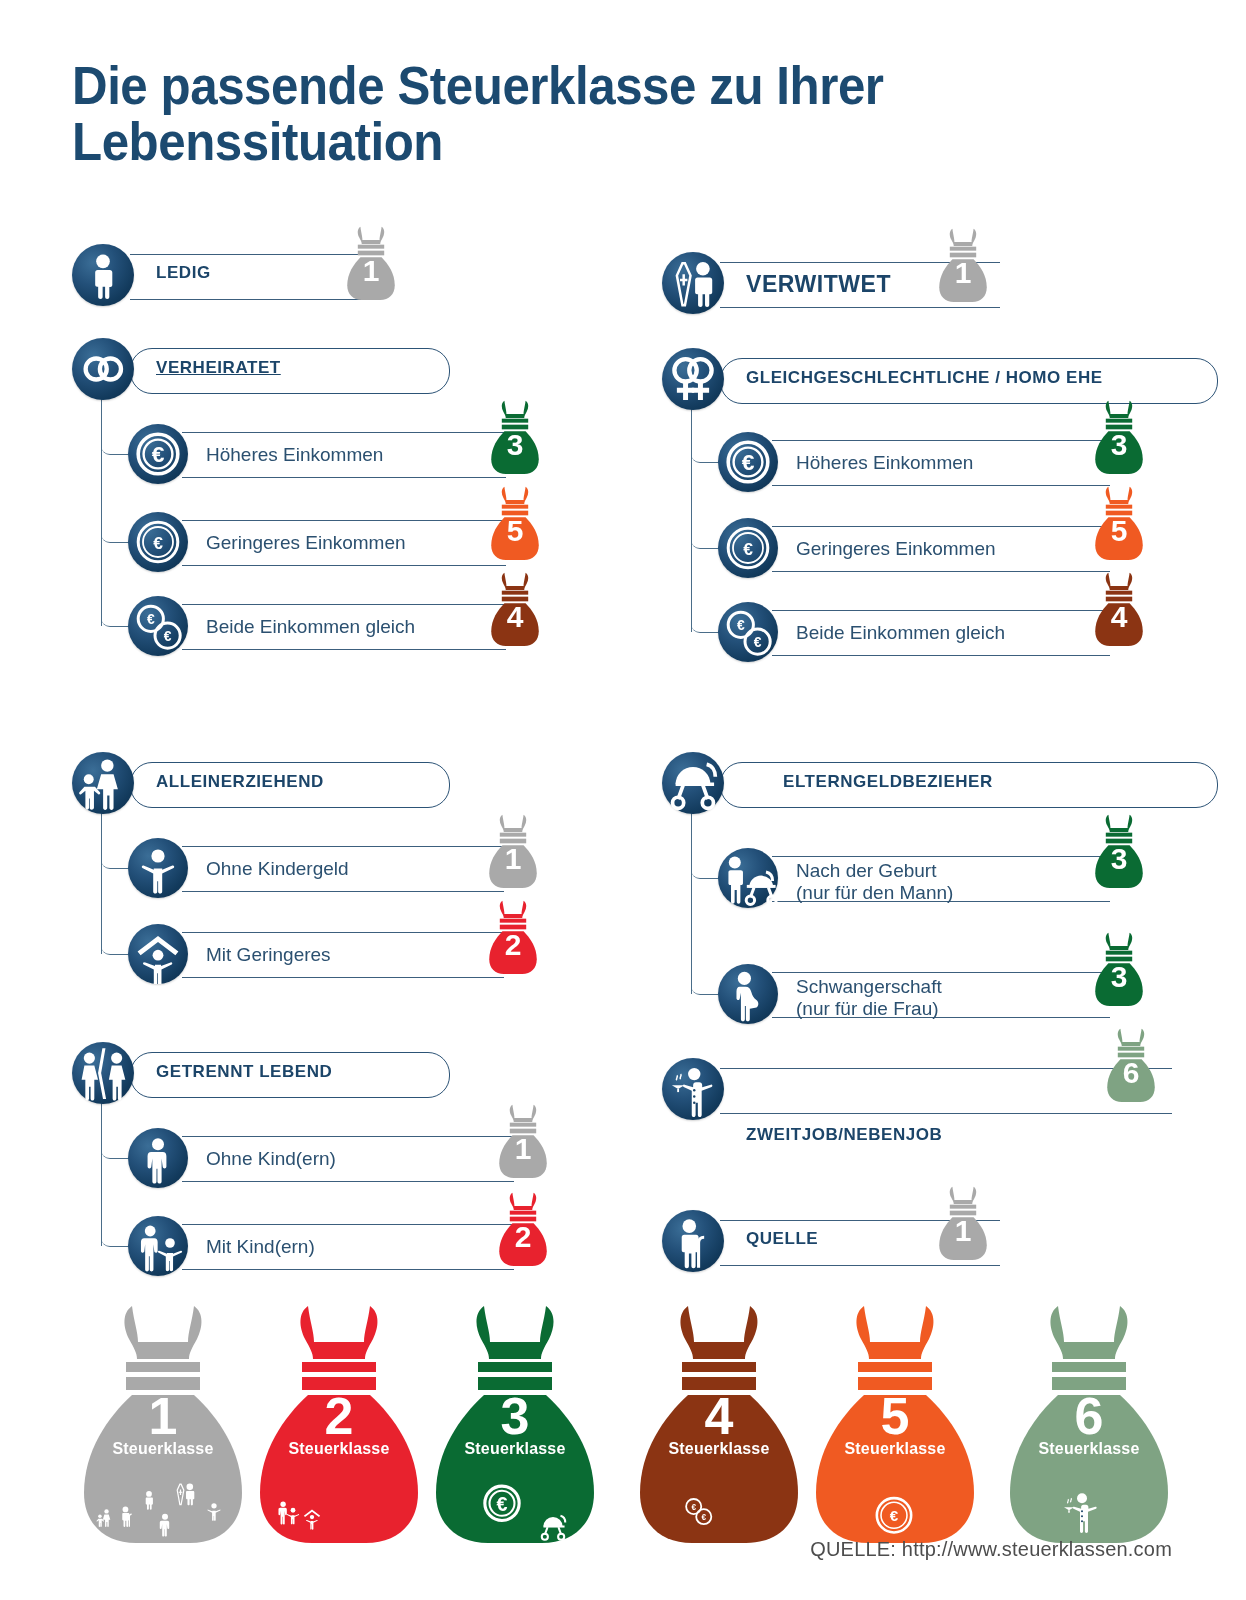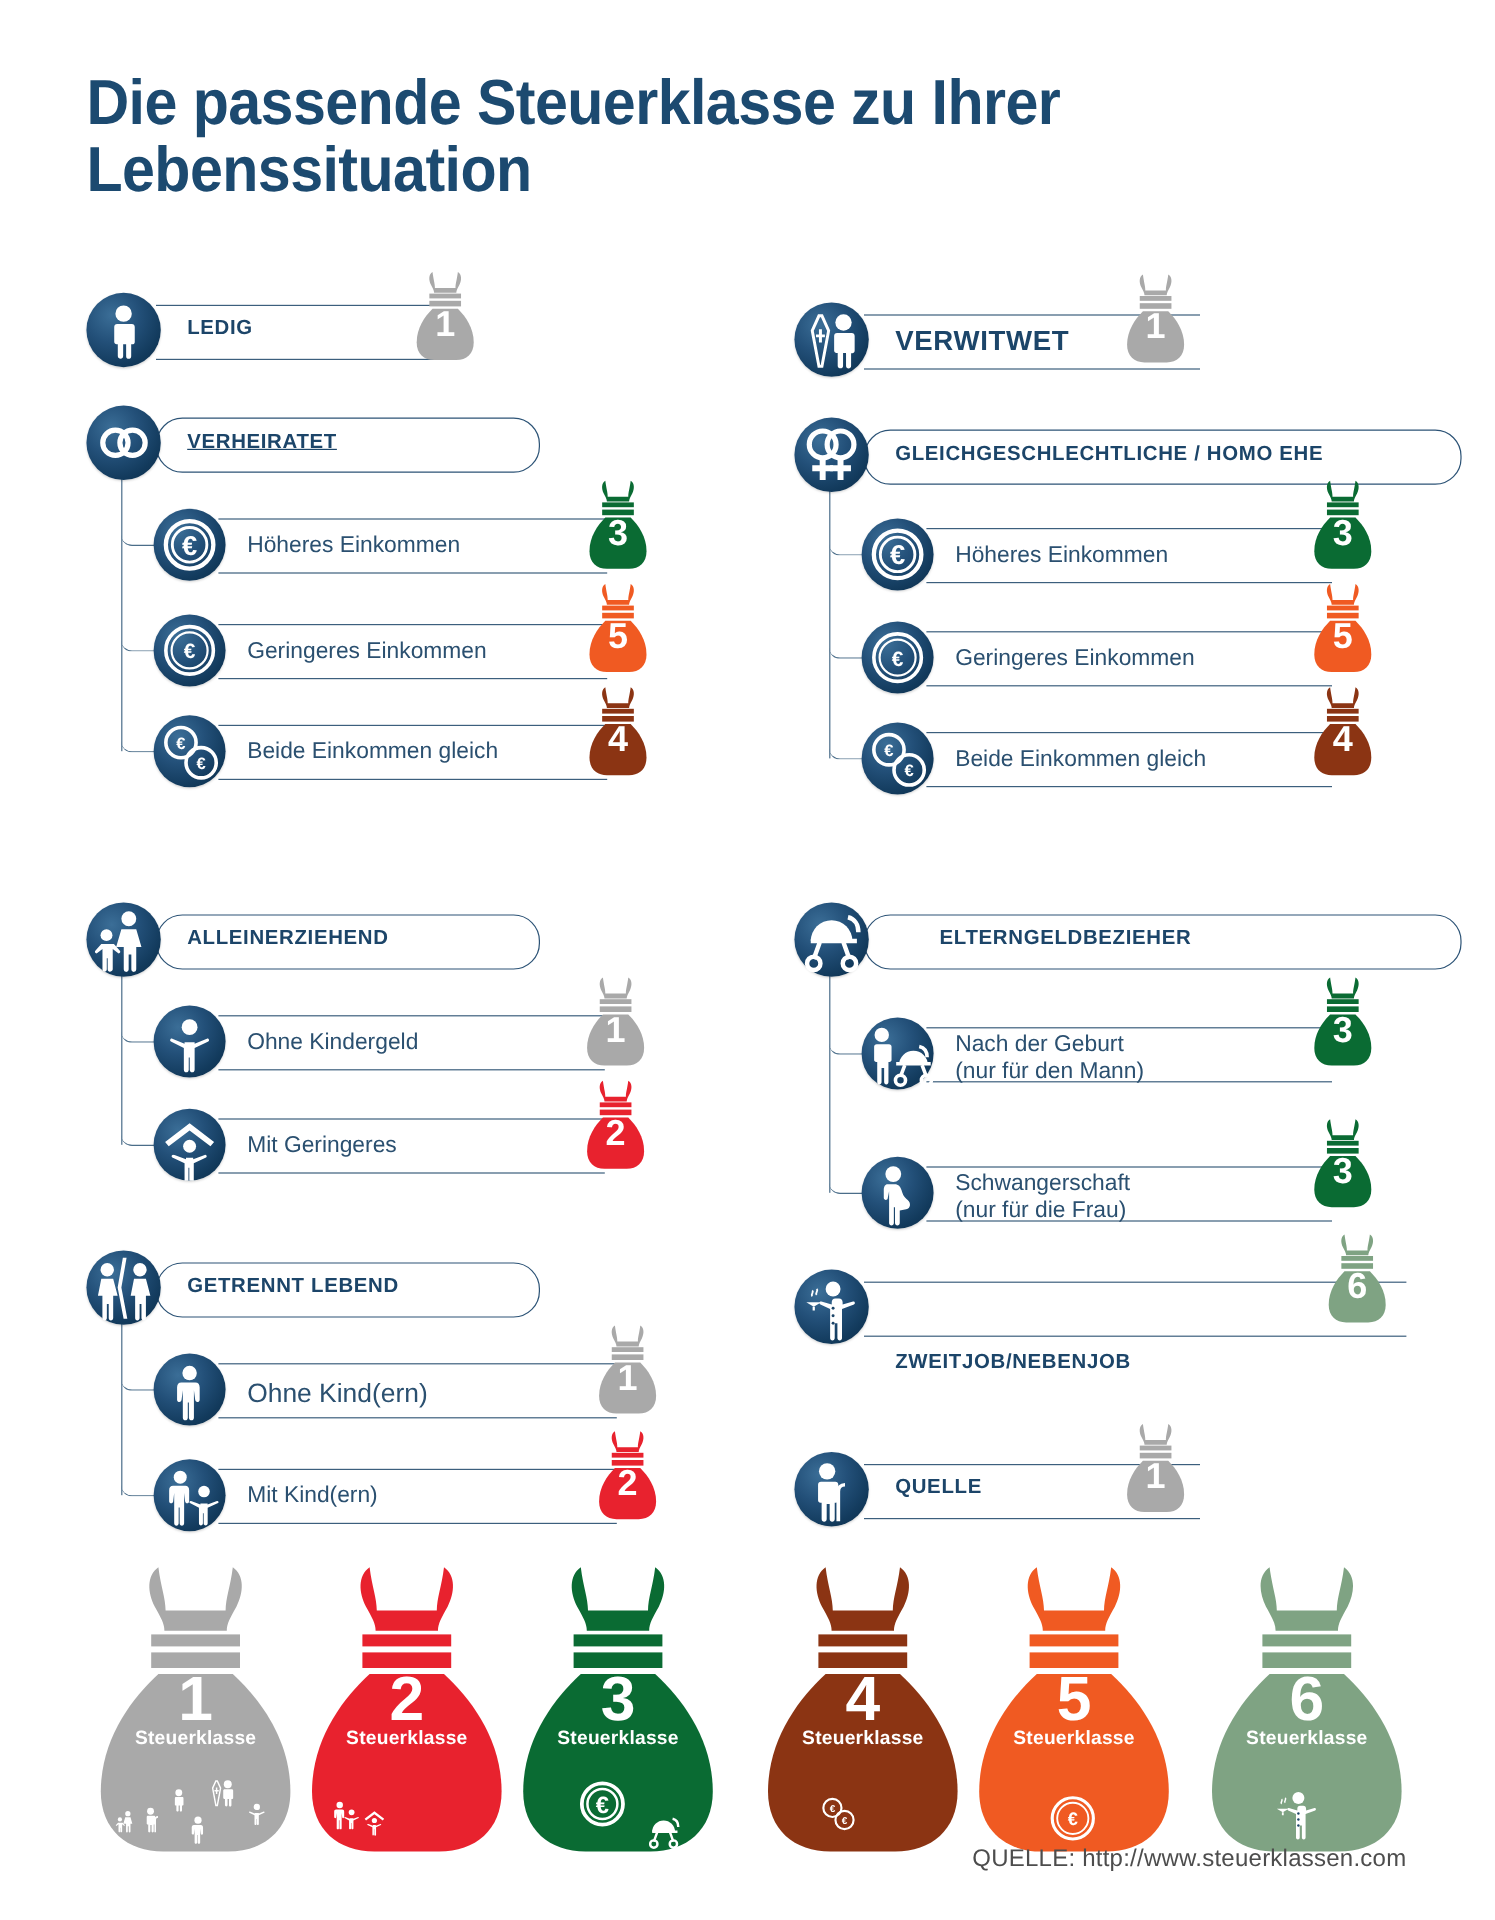--- a/index.html
+++ b/index.html
@@ -198,21 +198,21 @@
     <div class="pilltext" style="left:156px;top:1062px;font-size:17px;">GETRENNT LEBEND</div>
     <div class="trunk" style="left:101px;top:1096px;height:150px;"></div>
     <div class="circ" style="left:128px;top:1128px;width:60px;height:60px;">
       <svg viewBox="0 0 100 100" fill="#ffffff">
         <circle cx="50" cy="27" r="10"></circle>
         <path d="M42 40h16c4 0 6 2.5 6 7v17c0 4-5.5 4.6-6.2.6L56 51v38c0 2.3-1.6 3.6-3.4 3.6S49 91.3 49 89V68h-1.5v21c0 2.3-1.6 3.6-3.4 3.6S40.6 91.3 40.6 89V51l-1.8 13.6c-.7 4-6.2 3.4-6.2-.6V47c0-4.5 2-7 6-7z"></path>
       </svg>
     </div>
     <div class="elbow" style="left:101px;top:1138px;width:31px;height:20px;border-left:none;"></div>
     <div class="bar" style="left:182px;top:1136px;width:332px;height:44px;"></div>
-    <div class="subtext" style="left:206px;top:1148px;font-size:22px;">Ohne Kind(ern)</div>
+    <div class="subtext" style="left:206px;top:1148px;font-size:19px;">Ohne Kind(ern)</div>
     <div class="bag" style="left:490px;top:1102px;width:66px;height:80px;">
       <svg viewBox="0 0 100 120" preserveAspectRatio="none">
         <path fill="#a9a9a9" d="M34 4c1 9 3 14 3 20h26c0-6 2-11 3-20 5 3 5 10 2 16-2 4-4 7-4 10h-28c0-3-2-6-4-10-3-6-3-13 2-16z"></path>
         <rect x="30" y="31" width="40" height="6" fill="#a9a9a9"></rect>
         <rect x="30" y="40" width="40" height="7" fill="#a9a9a9"></rect>
         <path fill="#a9a9a9" d="M34 50h32c10 10 20 24 20 42 0 14-9 22-22 22h-28c-13 0-22-8-22-22 0-18 10-32 20-42z"></path>
       </svg>
       <div class="bagnum" style="top:32px;font-size:30px;line-height:1;">1</div>
     </div>
     <div class="circ" style="left:128px;top:1216px;width:60px;height:60px;">

